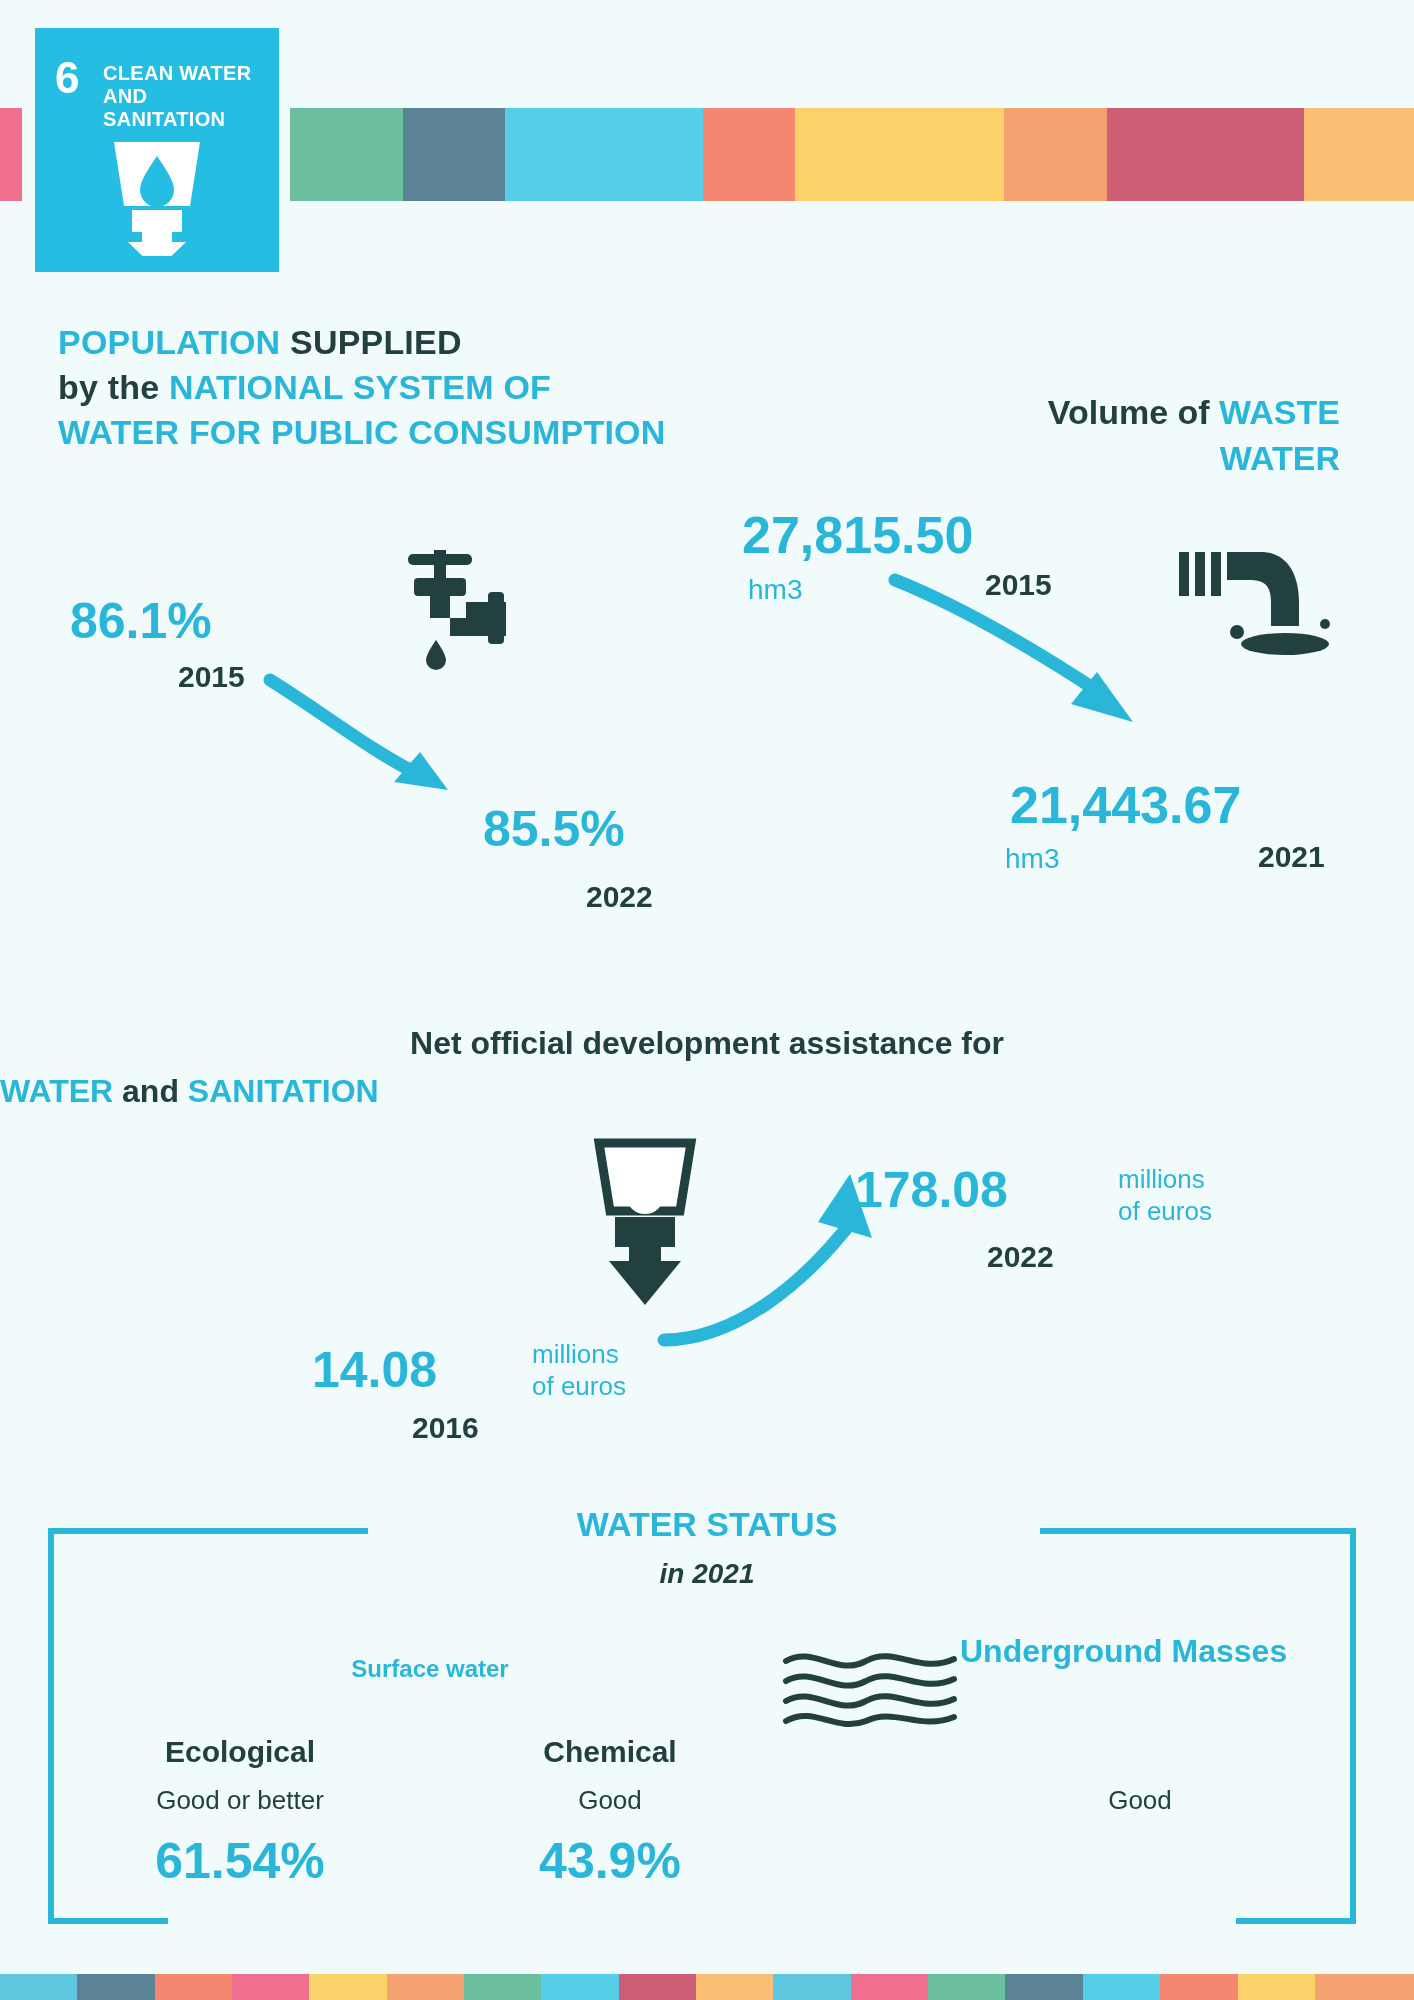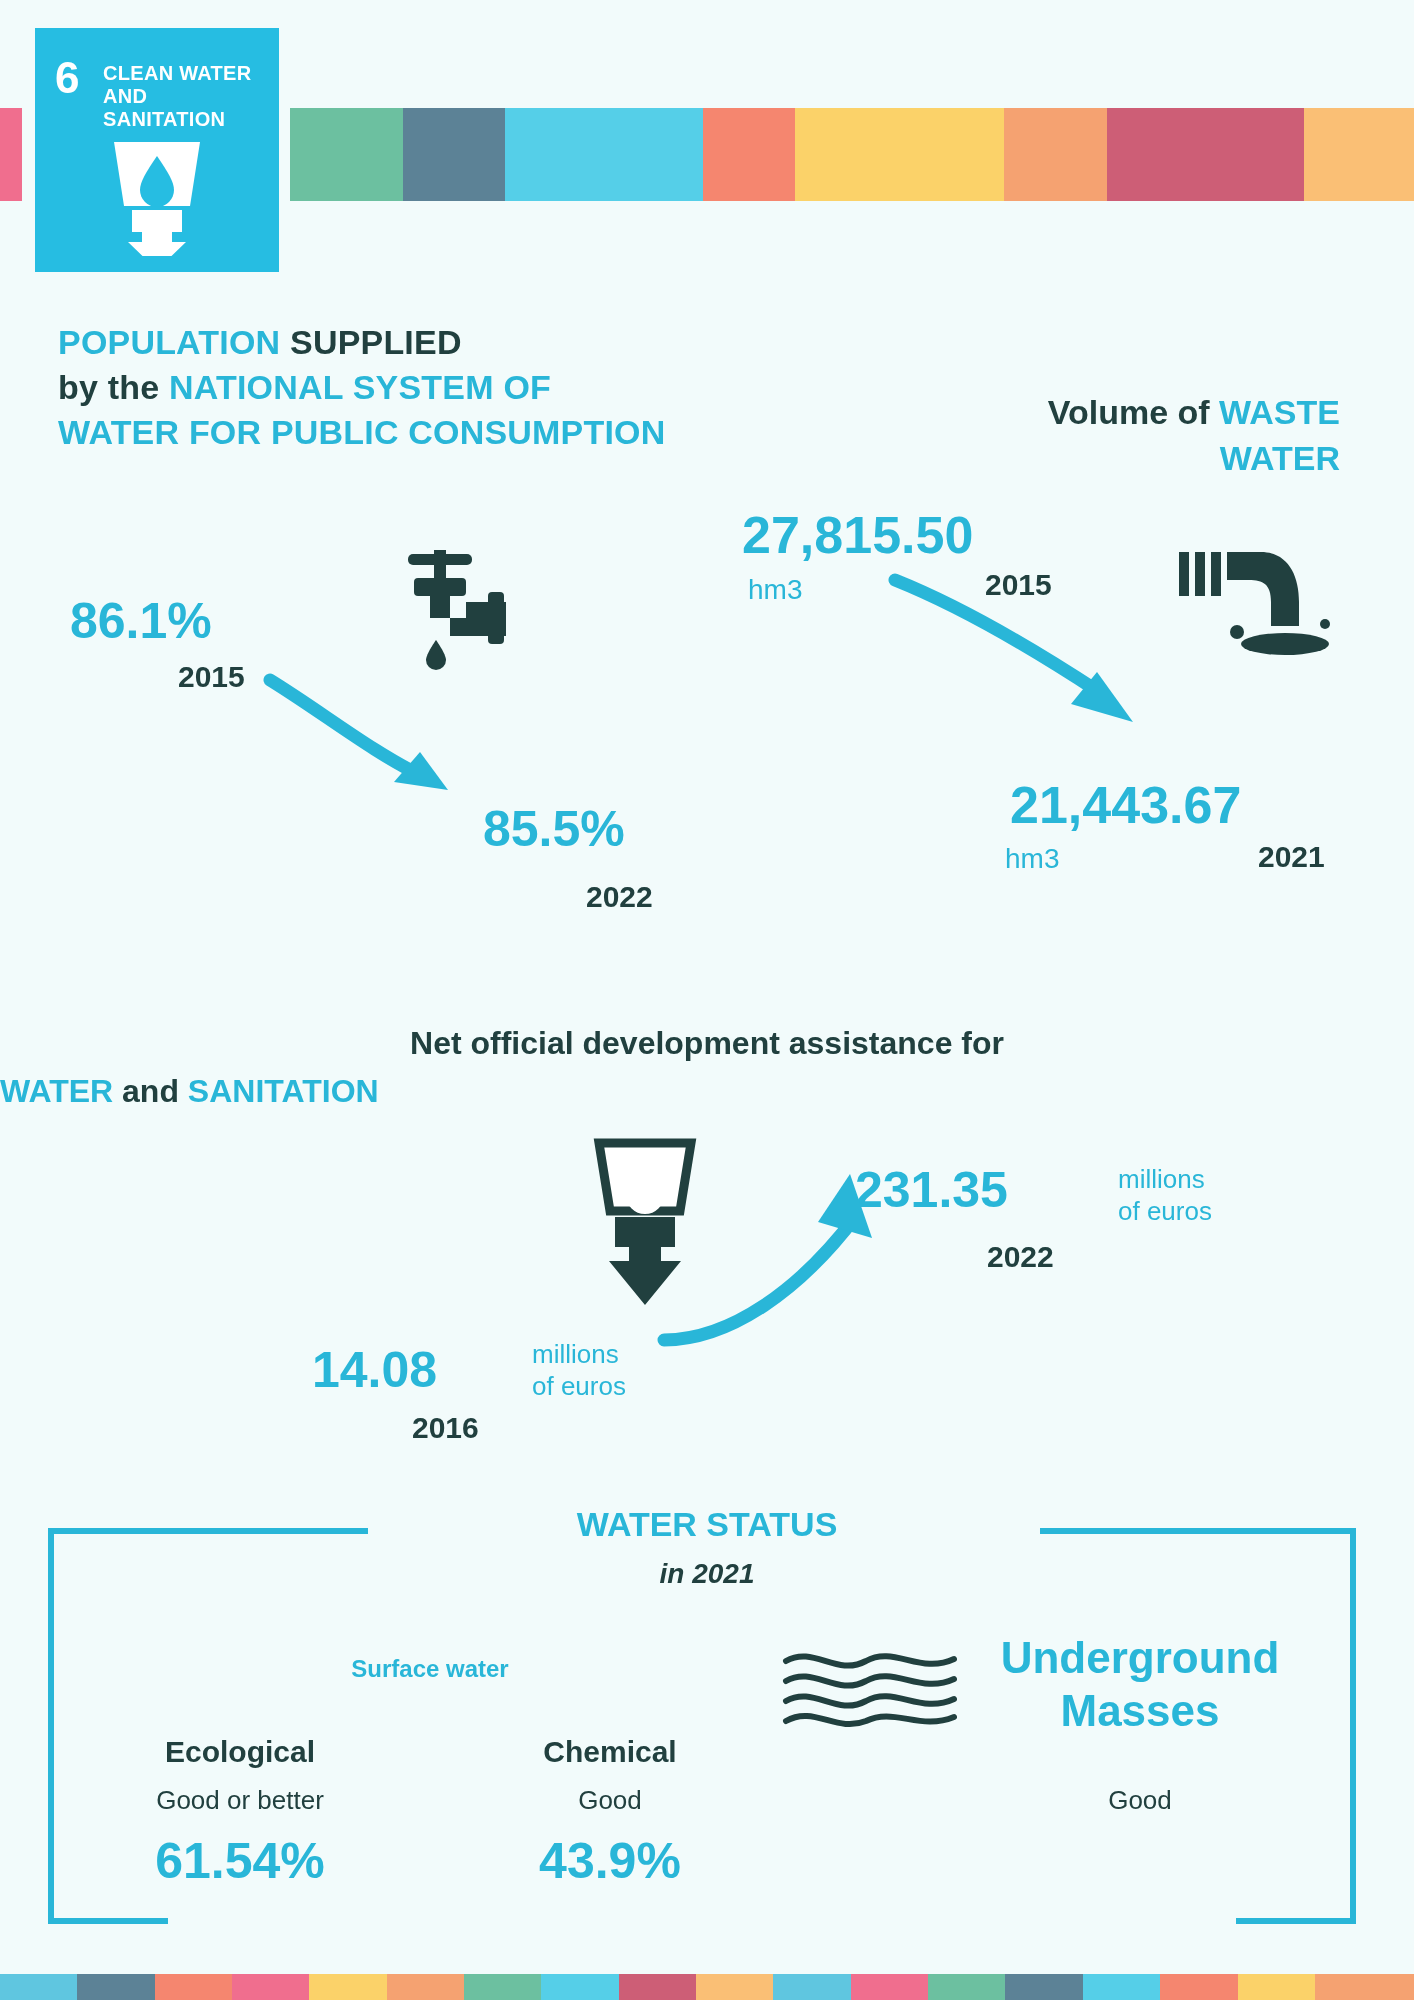--- a/index.html
+++ b/index.html
@@ -252,22 +252,22 @@
     width: 400px;
     text-align: center;
     font-size: 24px;
     font-weight: bold;
     color: #29b6d8;
   }
   #under-head {
     top: 1632px;
     left: 960px;
     width: 360px;
-    text-align: center;
-    font-size: 44px;
+    text-align: left;
+    font-size: 32px;
     font-weight: bold;
     line-height: 1.2;
     color: #29b6d8;
   }
   .stat-label {
     position: absolute;
     text-align: center;
     font-size: 30px;
     font-weight: bold;
     color: #21403f;
@@ -406,21 +406,21 @@
   <div class="block" style="top:1135px;left:585px;">
     <svg width="120" height="190" viewBox="0 0 120 190">
       <path d="M14 8 H106 L95 76 H25 Z" fill="#ffffff" stroke="#21403f" stroke-width="9"></path>
       <path d="M30 82 H90 V112 H30 Z" fill="#21403f"></path>
       <path d="M44 112 H76 V126 H96 L60 170 L24 126 H44 Z" fill="#21403f"></path>
       <path d="M60 22 C48 40 42 52 42 60 a18 18 0 0 0 36 0 c0-8-6-20-18-38 z" fill="#ffffff" stroke="#ffffff" stroke-width="2"></path>
       <path d="M60 22 C48 40 42 52 42 60 a18 18 0 0 0 36 0 c0-8-6-20-18-38 z" fill="#ffffff"></path>
     </svg>
   </div>
 
-  <div class="block" id="val-17808">231.35</div>
+  <div class="block" id="val-17808">178.08</div>
   <div class="block" id="me-a">
     <div>millions</div>
     <div>of euros</div>
   </div>
   <div class="block" id="yr-2022b">2022</div>
 
   <div class="block" id="val-1408">14.08</div>
   <div class="block" id="me-b">
     <div>millions</div>
     <div>of euros</div>

